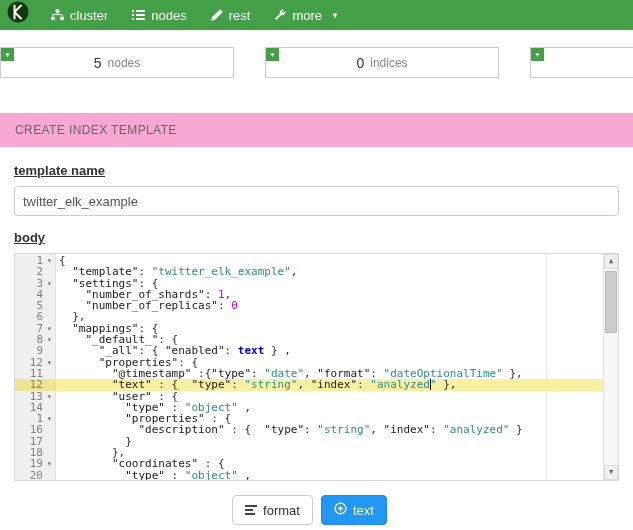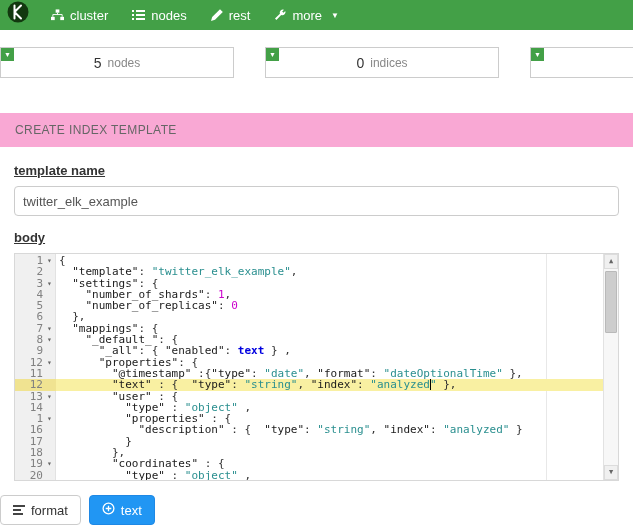--- a/index.html
+++ b/index.html
@@ -50,21 +50,21 @@
   .tok-s { color:var(--string-token,#2a8f8f); }
   .tok-n { color:var(--number-token,#cc00cc); }
   .tok-b { color:var(--boolean-token,#0000e0); font-weight:bold; }
 
   .scrollbar { position:absolute; right:0; top:0; bottom:0; width:15px; background:#f7f7f7; border-left:1px solid #e2e2e2; cursor:pointer; }
   .sb-btn { position:absolute; left:0; width:14px; height:15px; background:#f0f0f0; border:1px solid #dcdcdc; color:#666; font-size:7px; line-height:13px; text-align:center; }
   .sb-up { top:0; } .sb-down { bottom:0; }
   .sb-thumb { position:absolute; left:1px; top:17px; width:12px; height:62px; background:#cdcdcd; border:1px solid #b9b9b9; border-radius:1px; }
 
   
-  .actions { display:flex; justify-content:flex-start; gap:8px; padding:14px 14px 0 0; }
+  .actions { display:flex; justify-content:center; gap:8px; padding:14px 14px 0 0; }
   .btn { display:flex; align-items:center; gap:6px; height:30px; padding:0 12px; border-radius:4px; font-size:13px; cursor:pointer; border:1px solid transparent; }
   .btn-format { background:#fff; border-color:#ccc; color:#333; }
   .btn-save { background:var(--save-blue,#2196f3); border-color:#1e88e5; color:#fff; }
 </style>
 </head>
 <body>
 
 <div class="navbar">
   <span class="brand">
     <svg width="22" height="22" viewBox="0 0 22 22">

